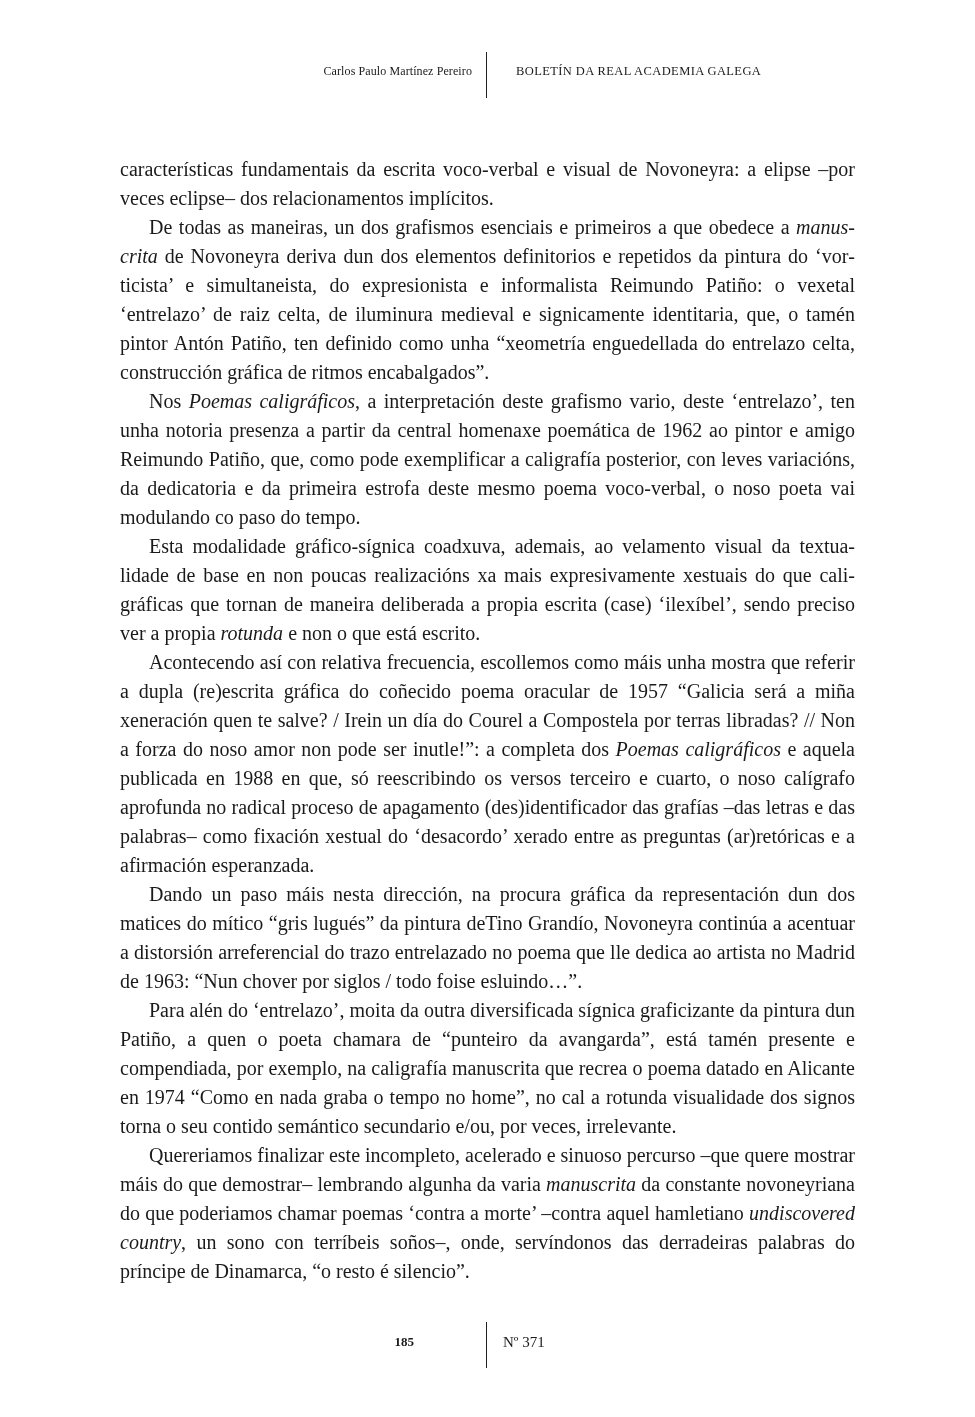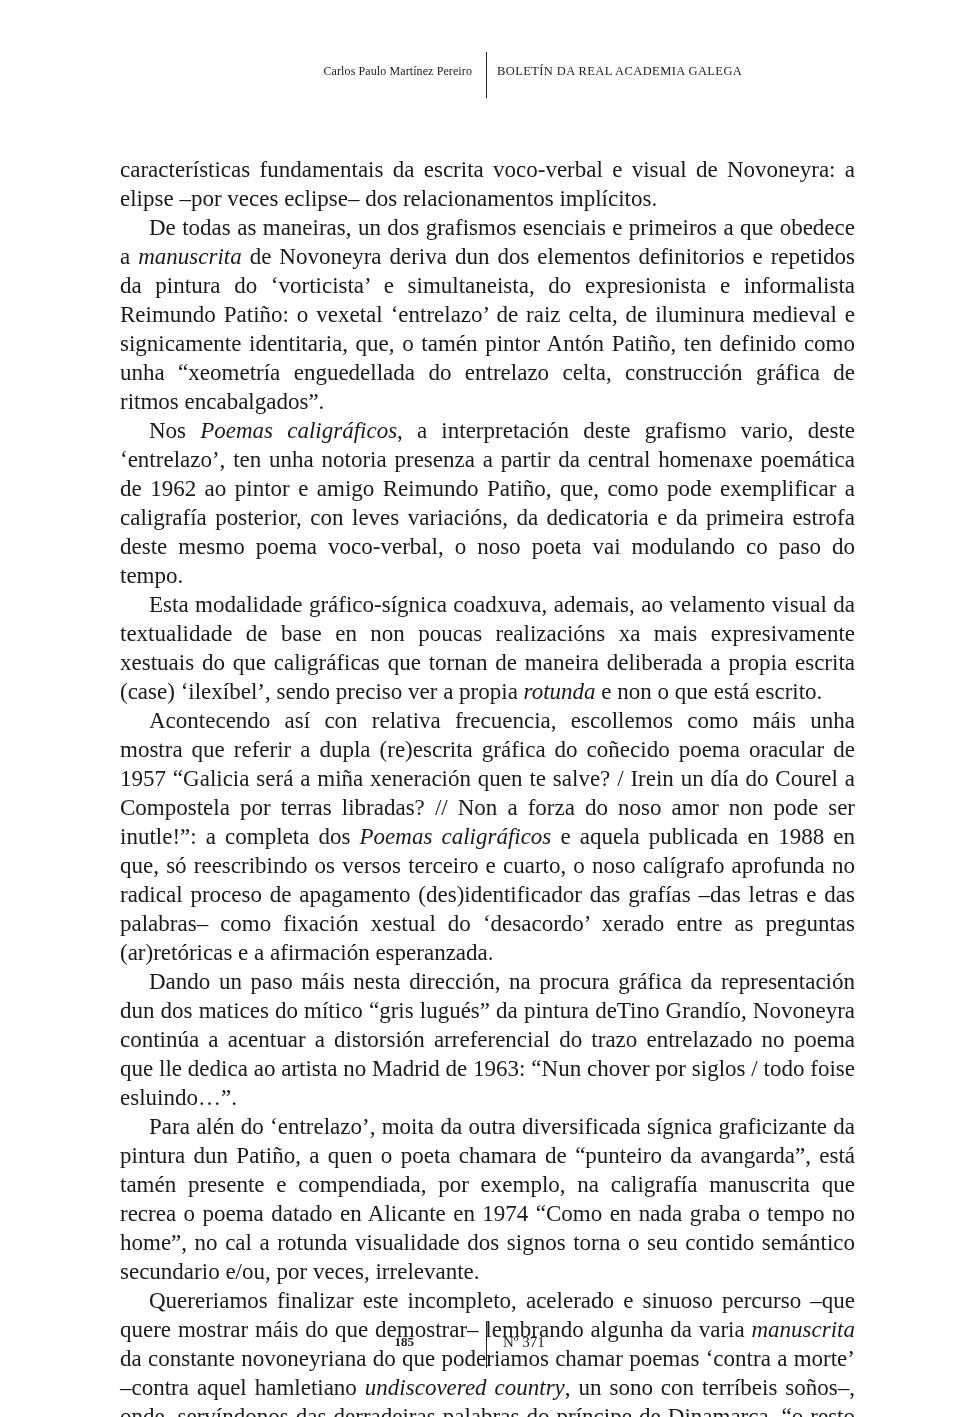--- a/index.html
+++ b/index.html
@@ -34,37 +34,37 @@
       position: absolute;
       right: 503px;
       top: 12px;
       font-size: 12px;
       letter-spacing: 0.1px;
       white-space: nowrap;
       font-family: "Liberation Serif", serif;
     }
     .header .journal {
       position: absolute;
-      left: 497px;
+      left: 516px;
       top: 12px;
       font-size: 12.5px;
       letter-spacing: 0.4px;
       white-space: nowrap;
       font-family: "Liberation Serif", serif;
     }
     .content {
       position: absolute;
       top: 155px;
       left: 120px;
       width: 735px;
     }
     .content p {
       margin: 0;
       font-family: "Liberation Serif", serif;
-      font-size: 23px;
+      font-size: 20px;
       line-height: 29px;
       text-align: justify;
       text-indent: 29px;
       hyphens: manual;
     }
     .content p.no-indent {
       text-indent: 0;
     }
     .content em {
       font-style: italic;

